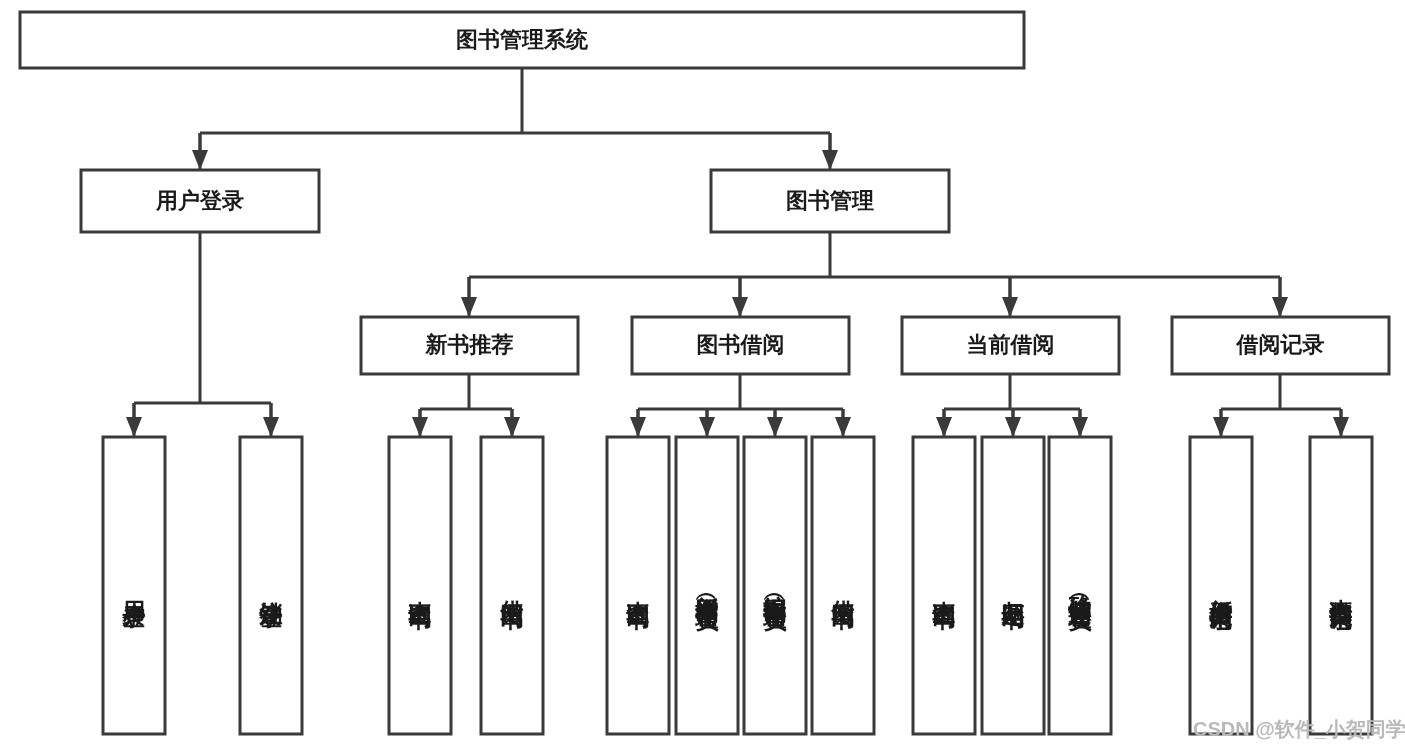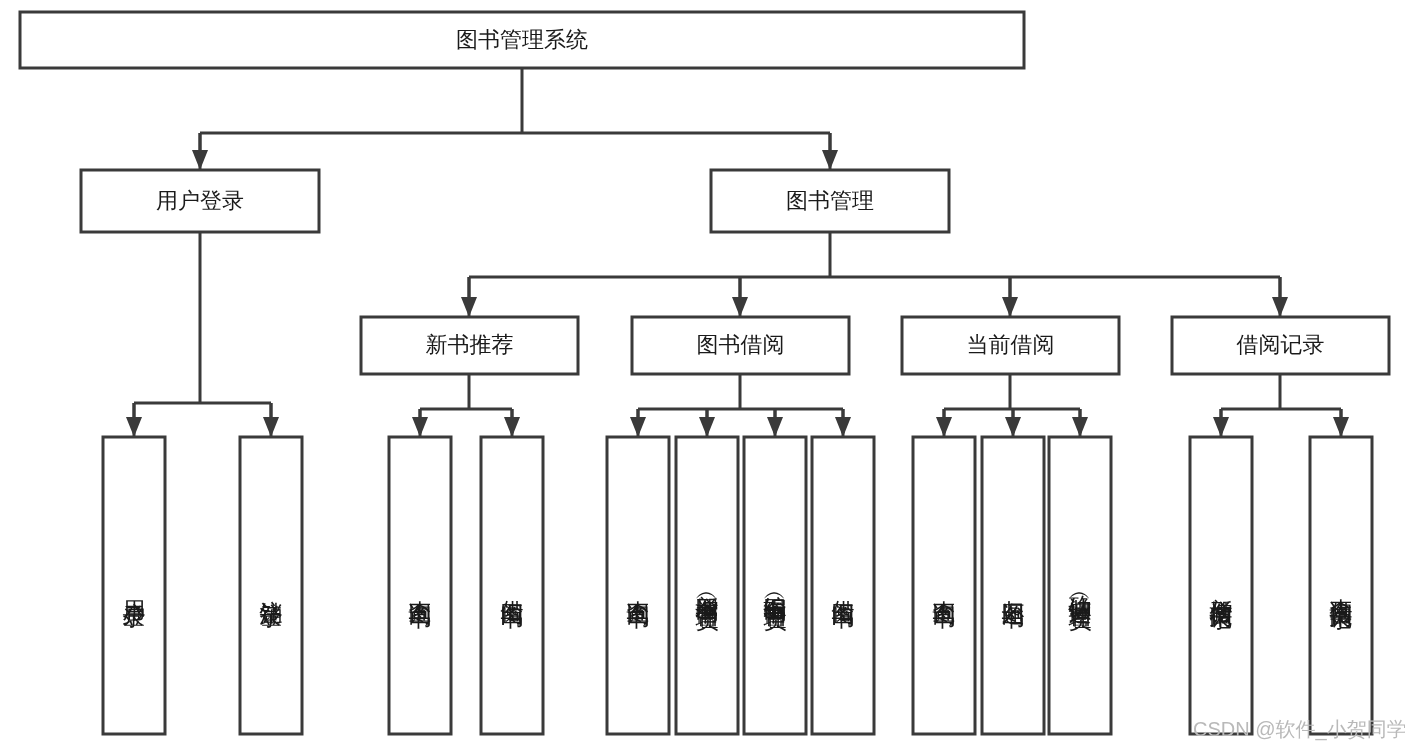--- a/index.html
+++ b/index.html
@@ -11,20 +11,21 @@
     width: 1405px;
     height: 747px;
     font-family: "Liberation Sans", "DejaVu Sans", sans-serif;
     overflow: hidden;
     position: relative;
   }
   #diagram-root {
     position: relative;
     width: 1405px;
     height: 614px;
+    font-weight: bold;
   }
   svg#flowchart {
     position: absolute;
     left: 0;
     top: 0;
     width: 1405px;
     height: 747px;
     display: block;
   }
   .node-box {

